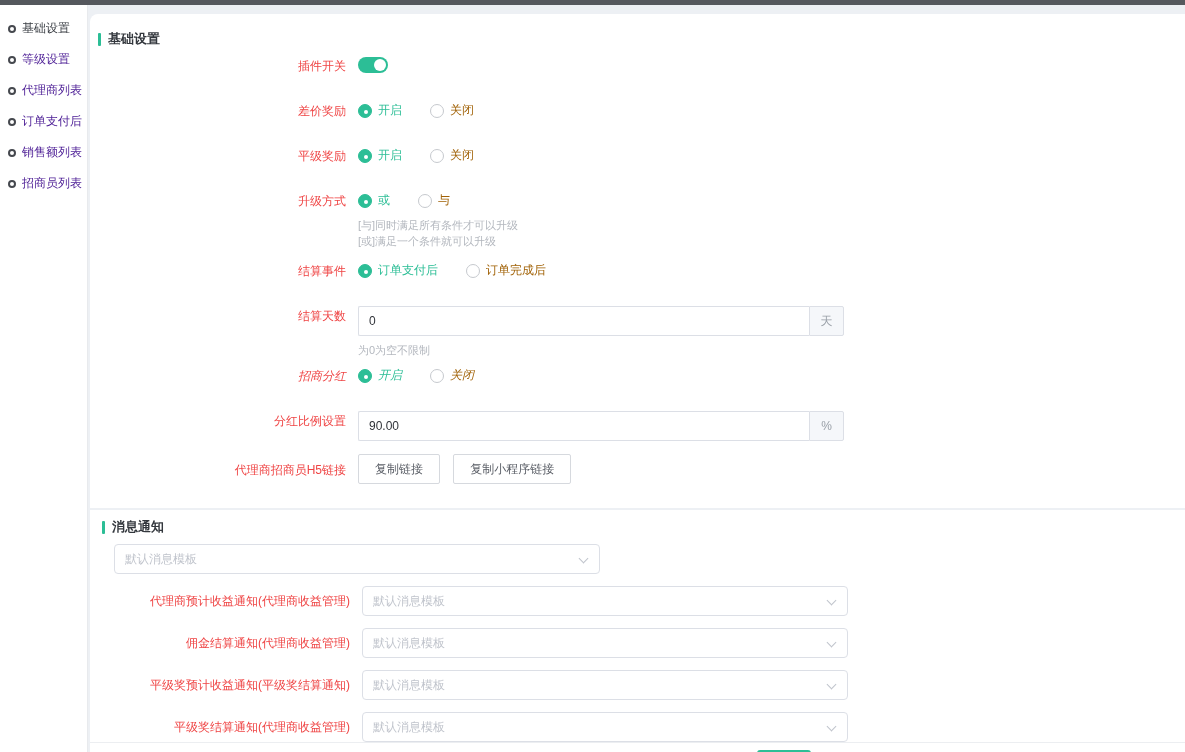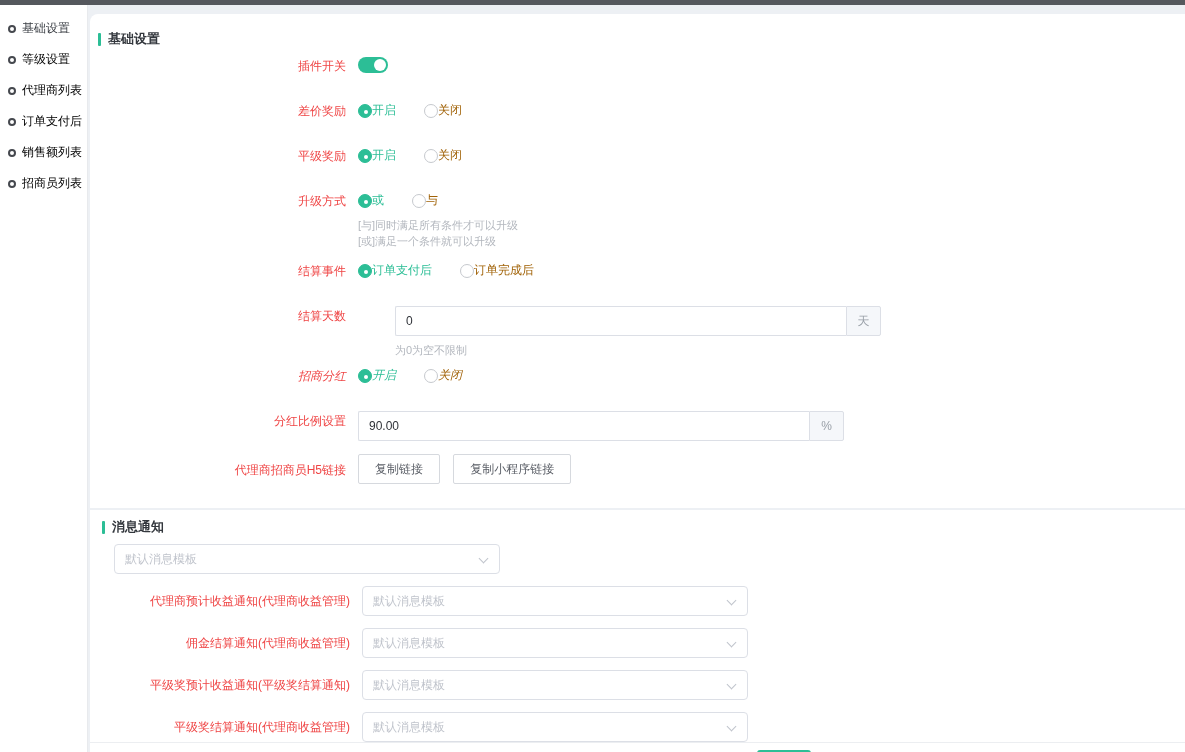--- a/index.html
+++ b/index.html
@@ -12,21 +12,21 @@
   .topbar { height:5px; background:#55585d; }
   .layout { display:flex; height:747px; }
 
   
   .sidebar {
     width:88px; flex-shrink:0; background:#fff;
     border-right:1px solid #e8eaed; padding-top:8px;
   }
   .side-item {
     display:flex; align-items:center; gap:6px;
-    padding:9px 4px 9px 8px; cursor:pointer; color:#000000; line-height:13px;
+    padding:9px 4px 9px 8px; cursor:pointer; color:#4c1d95; line-height:13px;
   }
   .side-item .side-icon {
     width:8px; height:8px; border:2px solid #45484e; border-radius:50%; flex-shrink:0;
   }
   .side-item.active { color:#383c42; }
 
   
   .main { flex:1; min-width:0; background:#edf0f4; padding:9px 0 0 2px; display:flex; flex-direction:column; }
   .card { background:#fff; }
   .card1 { border-top-left-radius:8px; padding:16px 24px 24px 8px; }
@@ -37,35 +37,35 @@
   .title-text { font-size:13px; font-weight:bold; color:#33373d; }
 
   .frow { display:flex; }
   .flabel { width:248px; text-align:right; flex-shrink:0; padding-top:2px; line-height:16px; color:#ef4444; }
   .fctrl { margin-left:12px; min-width:0; }
 
   .mb27 { margin-bottom:27px; }
   .mb17 { margin-bottom:27px;font-style:italic; }
   .mb13 { margin-bottom:13px; }
   .mb12 { margin-bottom:12px; }
-  .mb8  { margin-bottom:8px;gap:37px; }
+  .mb8  { margin-bottom:8px; }
 
   
   .toggle {
     width:30px; height:16px; border-radius:8px; background:#2cbe96;
     position:relative; cursor:pointer; margin-top:1px;
   }
   .toggle .knob {
     position:absolute; top:2px; right:2px; width:12px; height:12px;
     border-radius:50%; background:#fff;
   }
 
   
   .rgroup { display:flex; gap:28px; align-items:center; padding-top:1px; }
-  .ropt { display:flex; align-items:center; cursor:pointer; }
+  .ropt { display:flex; align-items:center; gap:6px; cursor:pointer; }
   .rdot { width:14px; height:14px; border-radius:50%; background:#fff; border:1px solid #c6c9ce; position:relative; }
   .ropt.sel .rdot { background:#2cbe96; border-color:#2cbe96; }
   .ropt.sel .rdot::after {
     content:''; position:absolute; top:5px; left:5px;
     width:4px; height:4px; border-radius:50%; background:#fff;
   }
   .ropt.sel .rlabel { color:#2cbe96; }
   .ropt .rlabel { color:#a16207; }
 
   .hint { color:#b3b7be; font-size:11px; line-height:16px; }
@@ -86,21 +86,21 @@
 
   
   .btn-plain {
     height:30px; padding:0 16px; margin-right:10px;
     background:#fff; border:1px solid #d6d9de; border-radius:2px;
     color:#5a5e66; font:inherit; cursor:pointer;
   }
 
   
   .sel-box {
-    width:386px; height:30px; border:1px solid #dcdfe6; border-radius:4px;
+    width:486px; height:30px; border:1px solid #dcdfe6; border-radius:4px;
     background:#fff; position:relative; display:flex; align-items:center;
     padding:0 28px 0 10px; cursor:pointer;
   }
   .sel-placeholder { color:#c0c4cc; }
   .chevron {
     position:absolute; right:12px; top:10px; width:7px; height:7px;
     border-right:1px solid #c0c4cc; border-bottom:1px solid #c0c4cc;
     transform:rotate(45deg);
   }
   .frow.sel-row { align-items:center; }

